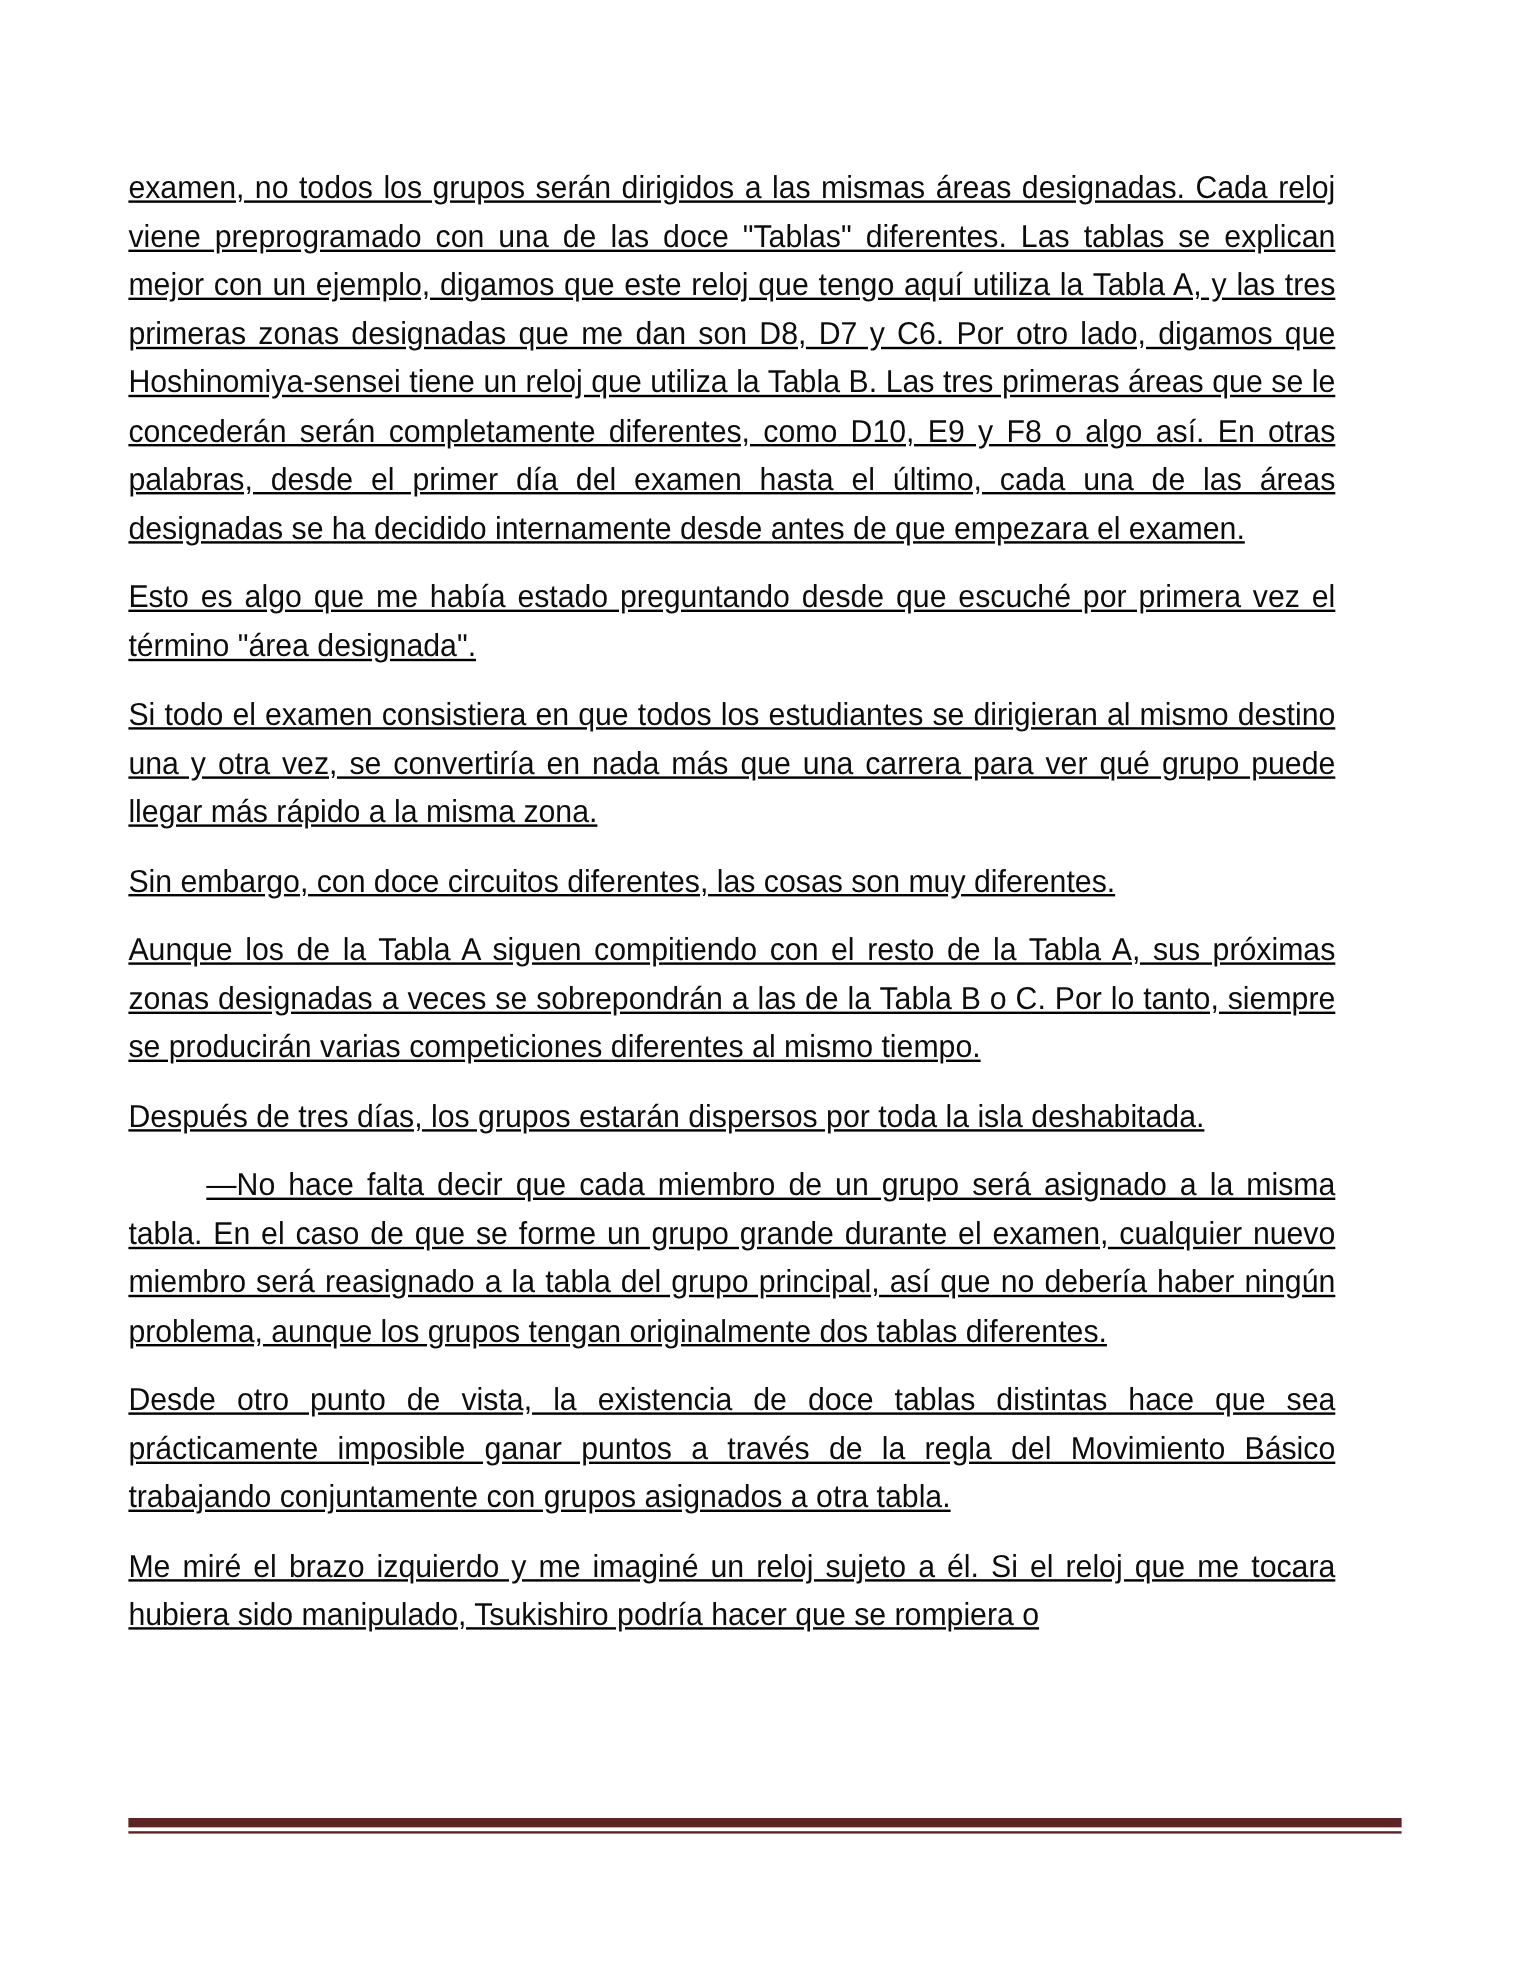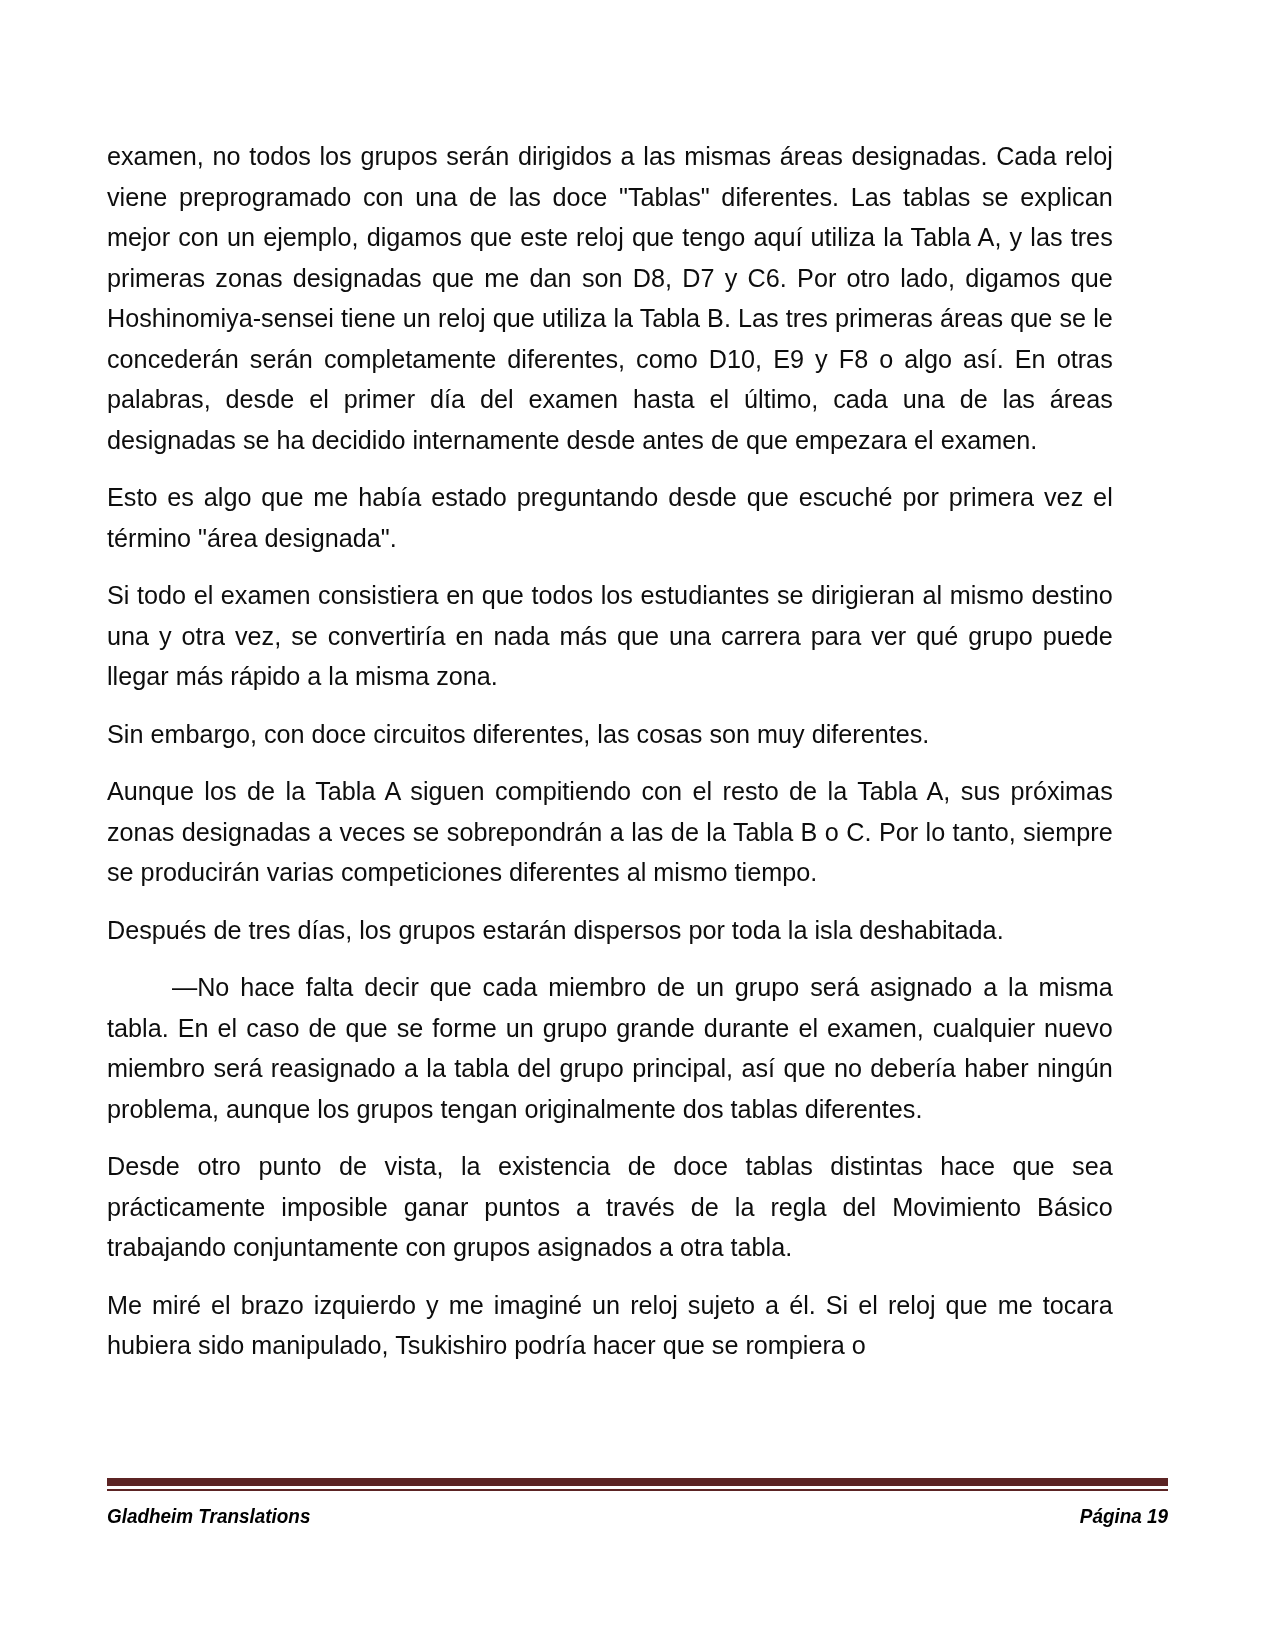--- a/index.html
+++ b/index.html
@@ -41,20 +41,21 @@
     transform-origin: left center;
     line-height: 1.1;
   }
 
   
   .page-body {
     position: absolute;
     top: 136px;
     left: 107px;
     width: 1003px;
+    text-decoration: underline;
   }
 
   .para {
     font-family: "Liberation Sans Narrow", "Liberation Sans", "DejaVu Sans", sans-serif;
     font-size: 26.4px;
     line-height: 40.5px;
     color: #0d0d0d;
     text-align: justify;
     text-justify: inter-word;
     margin: 0 0 17px 0;
@@ -140,19 +141,15 @@
     <p class="para">Después de tres días, los grupos estarán dispersos por toda la isla deshabitada.</p>
     <p class="para indent">—No hace falta decir que cada miembro de un grupo será asignado a la misma tabla. En el caso de que se forme un grupo grande durante el examen, cualquier nuevo miembro será reasignado a la tabla del grupo principal, así que no debería haber ningún problema, aunque los grupos tengan originalmente dos tablas diferentes.</p>
     <p class="para">Desde otro punto de vista, la existencia de doce tablas distintas hace que sea prácticamente imposible ganar puntos a través de la regla del Movimiento Básico trabajando conjuntamente con grupos asignados a otra tabla.</p>
     <p class="para last">Me miré el brazo izquierdo y me imaginé un reloj sujeto a él. Si el reloj que me tocara hubiera sido manipulado, Tsukishiro podría hacer que se rompiera o</p>
   </div>
 
   <div class="page-footer">
     <div class="footer-rule-thick" style="background: rgb(92, 36, 36);"></div>
     <div class="footer-rule-gap"></div>
     <div class="footer-rule-thin" style="background: rgb(92, 36, 36);"></div>
-    <div class="footer-content">
-      <div class="footer-left">Gladheim Translations</div>
-      <div class="footer-right">Página 19</div>
-    </div>
   </div>
 
 </div>
 
 </body></html>

